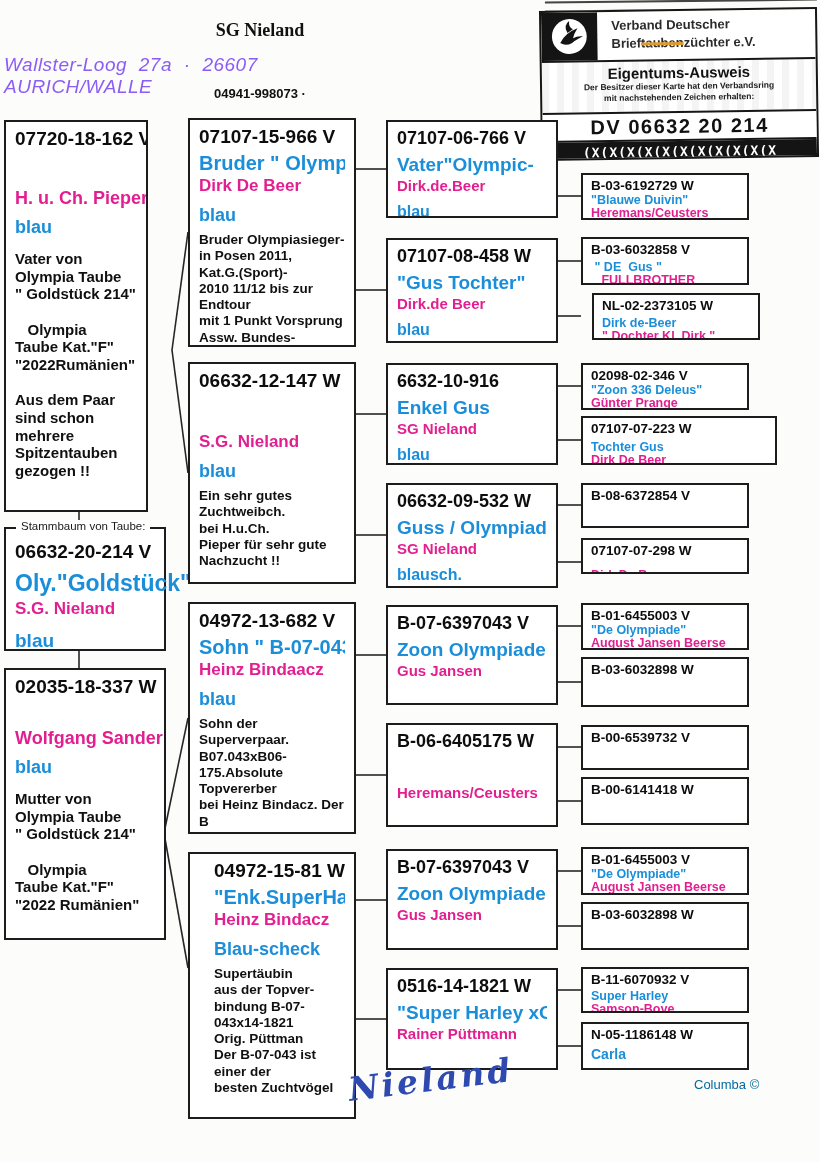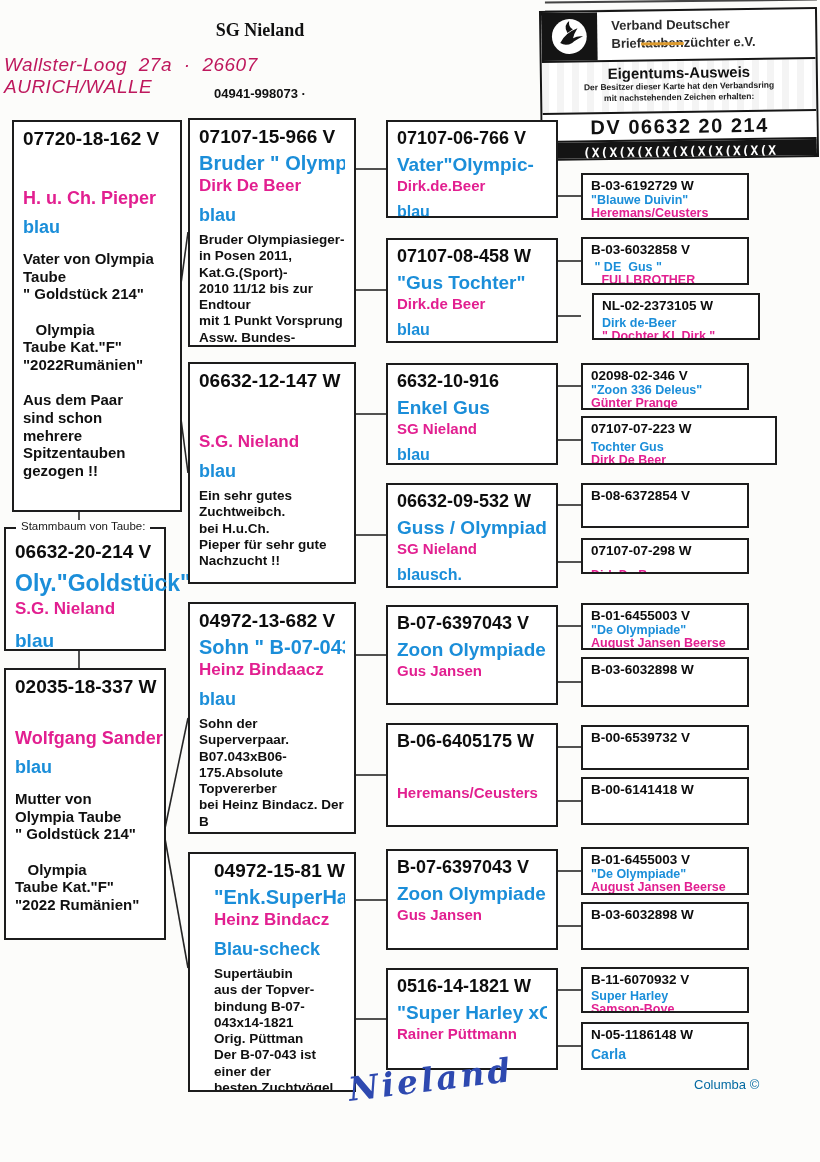--- a/index.html
+++ b/index.html
@@ -2,21 +2,21 @@
 <html style="--c-blue: #1b8ed9; --c-magenta: #e21f90; --c-ink: #2e49b0;"><head>
 <meta charset="utf-8">
 <style>
   html,body{margin:0;padding:0;background:#e8e8e6;}
   .page{position:relative;width:820px;height:1162px;background:#fcfcfa;overflow:hidden;
         font-family:"Liberation Sans",sans-serif;color:#111;}
   
   .hdr-name{position:absolute;left:140px;top:20px;width:240px;text-align:center;
             font-family:"Liberation Serif",serif;font-weight:bold;font-size:18px;}
   .hdr-addr{position:absolute;left:4px;top:54px;width:400px;font-style:italic;font-size:19px;
-            letter-spacing:.5px;word-spacing:6px;color:#be185d;}
+            letter-spacing:.5px;word-spacing:6px;color:#8b5cf6;}
   .hdr-phone{position:absolute;left:150px;top:86px;width:220px;text-align:center;
              font-weight:bold;font-size:13px;}
   
   .scanlines{position:absolute;left:545px;top:0;width:272px;height:7px;
              border-top:2px solid #444;border-bottom:2px solid #555;transform:rotate(-.6deg);}
   .stamp{position:absolute;left:540px;top:9px;width:278px;height:150px;background:#fff;
          border:2px solid #161616;transform:rotate(-.8deg);box-sizing:border-box;overflow:hidden;}
   .stamp-top{display:flex;height:48px;border-bottom:2px solid #161616;}
   .stamp-logo{width:56px;height:48px;background:#141414;flex:0 0 auto;display:flex;
               align-items:center;justify-content:center;}
@@ -128,21 +128,21 @@
     <line x1="558" y1="626" x2="581" y2="626"></line>
     <line x1="558" y1="682" x2="581" y2="682"></line>
     <line x1="558" y1="747" x2="581" y2="747"></line>
     <line x1="558" y1="801" x2="581" y2="801"></line>
     <line x1="558" y1="871" x2="581" y2="871"></line>
     <line x1="558" y1="926" x2="581" y2="926"></line>
     <line x1="558" y1="990" x2="581" y2="990"></line>
     <line x1="558" y1="1046" x2="581" y2="1046"></line>
   </svg>
 
-  <div class="box col1" style="left:4px;top:120px;width:170px;height:392px;margin-left:8px;">
+  <div class="box col1" style="left:4px;top:120px;width:144px;height:392px;">
     <div class="ring">07720-18-162 V</div>
     <div class="breeder" style="margin-top:38px;">H. u. Ch. Pieper</div>
     <div class="bcolor">blau</div>
     <div class="notes">Vater von Olympia Taube
 " Goldstück 214"
 
    Olympia
 Taube Kat."F"
 "2022Rumänien"
 
@@ -201,21 +201,21 @@
     <div class="breeder">Heinz Bindaacz</div>
     <div class="bcolor">blau</div>
     <div class="notes">Sohn der Superverpaar.
 B07.043xB06-
 175.Absolute Topvererber
 bei Heinz Bindacz. Der B
 07-043 ist einer der besten
 Zuchtvögel BRD
 Tochter 11-157 fliegt</div>
   </div>
-  <div class="box col2" style="left:188px;top:852px;width:168px;height:240px;padding-left:24px;">
+  <div class="box col2" style="left:188px;top:852px;width:168px;height:267px;padding-left:24px;">
     <div class="ring">04972-15-81 W</div>
     <div class="bname">"Enk.SuperHarley</div>
     <div class="breeder">Heinz Bindacz</div>
     <div class="bcolor">Blau-scheck</div>
     <div class="notes">Supertäubin
 aus der Topver-
 bindung B-07-
 043x14-1821
 Orig. Püttman
 Der B-07-043 ist einer der

